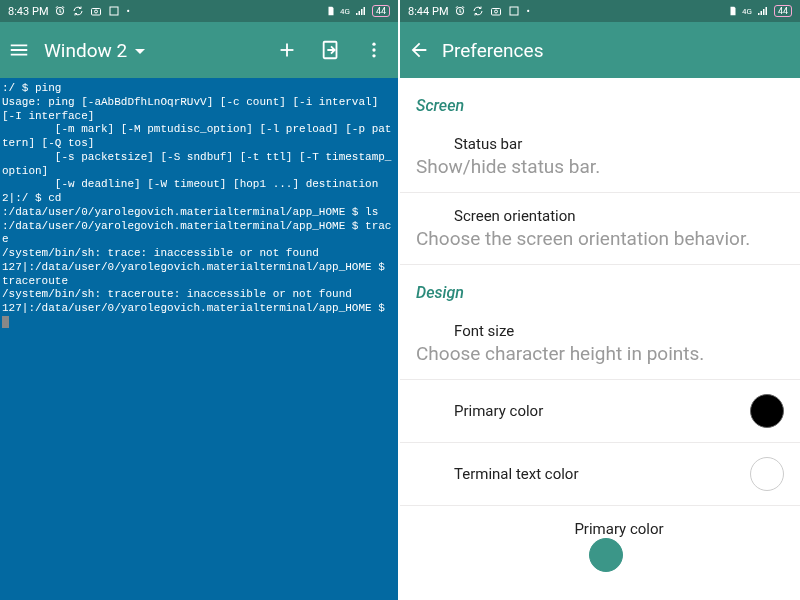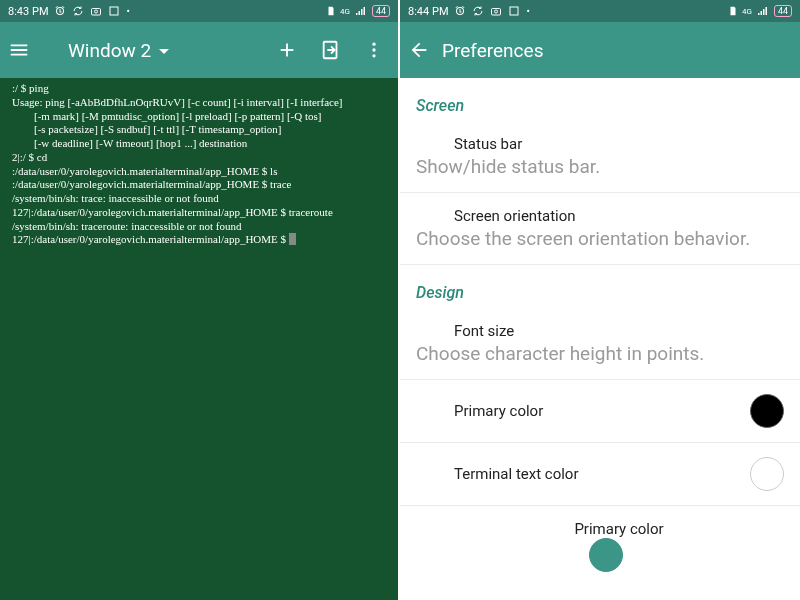--- a/index.html
+++ b/index.html
@@ -53,32 +53,32 @@
     align-items: center;
     padding: 0 8px;
     gap: 12px;
   }
   .appbar .title {
     font-size: 19px;
     font-weight: 400;
   }
   .appbar .actions { margin-left: auto; display: flex; align-items: center; gap: 22px; padding-right: 6px;}
   .hamburger, .ab-icon { display: inline-flex; }
-  .window-title { display: inline-flex; align-items: center; gap: 4px; font-size: 19px; margin-left: 26px;}
+  .window-title { display: inline-flex; align-items: center; gap: 4px; font-size: 19px; margin-left: 2px;}
   .dropdown-caret { width: 0; height: 0; border-left: 5px solid transparent; border-right: 5px solid transparent; border-top: 5px solid #fff; margin-left: 4px; margin-top:2px;}
 
   
   .terminal {
     flex: 1;
-    background: #14532d;
+    background: #0369a1;
     color: #fff;
-    font-family: Liberation Serif, serif;
+    font-family: Liberation Mono, monospace;
     font-size: 11px;
     line-height: 1.25;
-    padding: 4px 12px;
+    padding: 4px 2px;
     white-space: pre-wrap;
     word-break: break-all;
     overflow: hidden;
   }
   .cursor-block {
     display: inline-block;
     width: 7px;
     height: 12px;
     background: #888;
     vertical-align: text-bottom;

